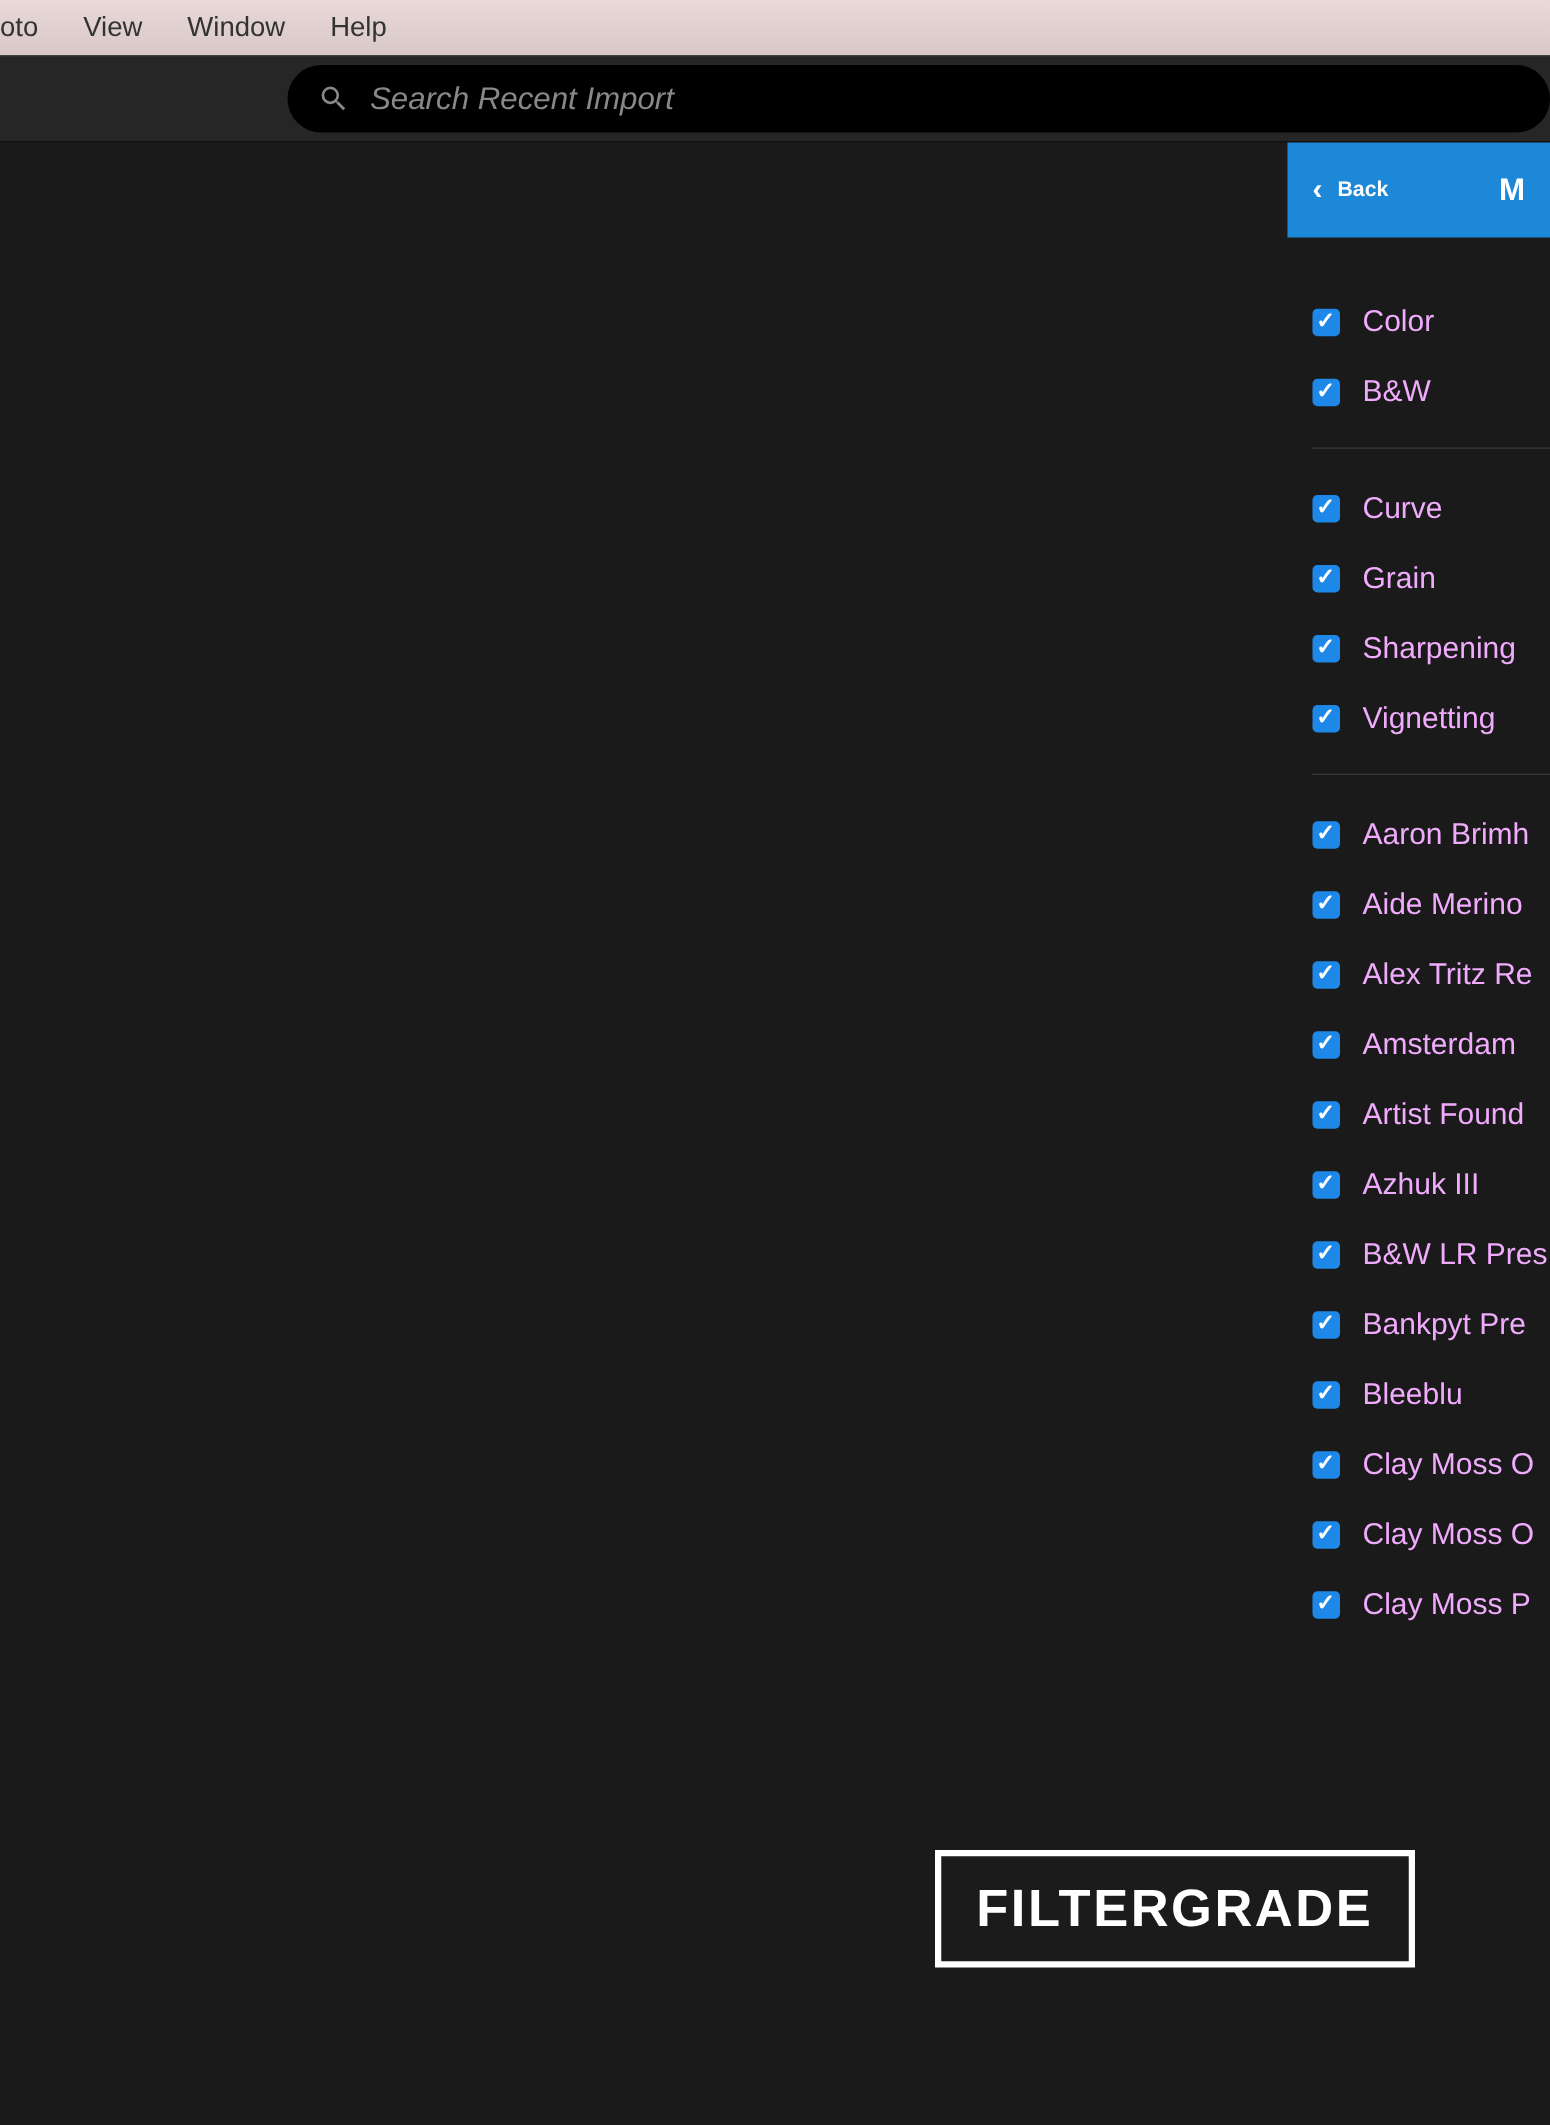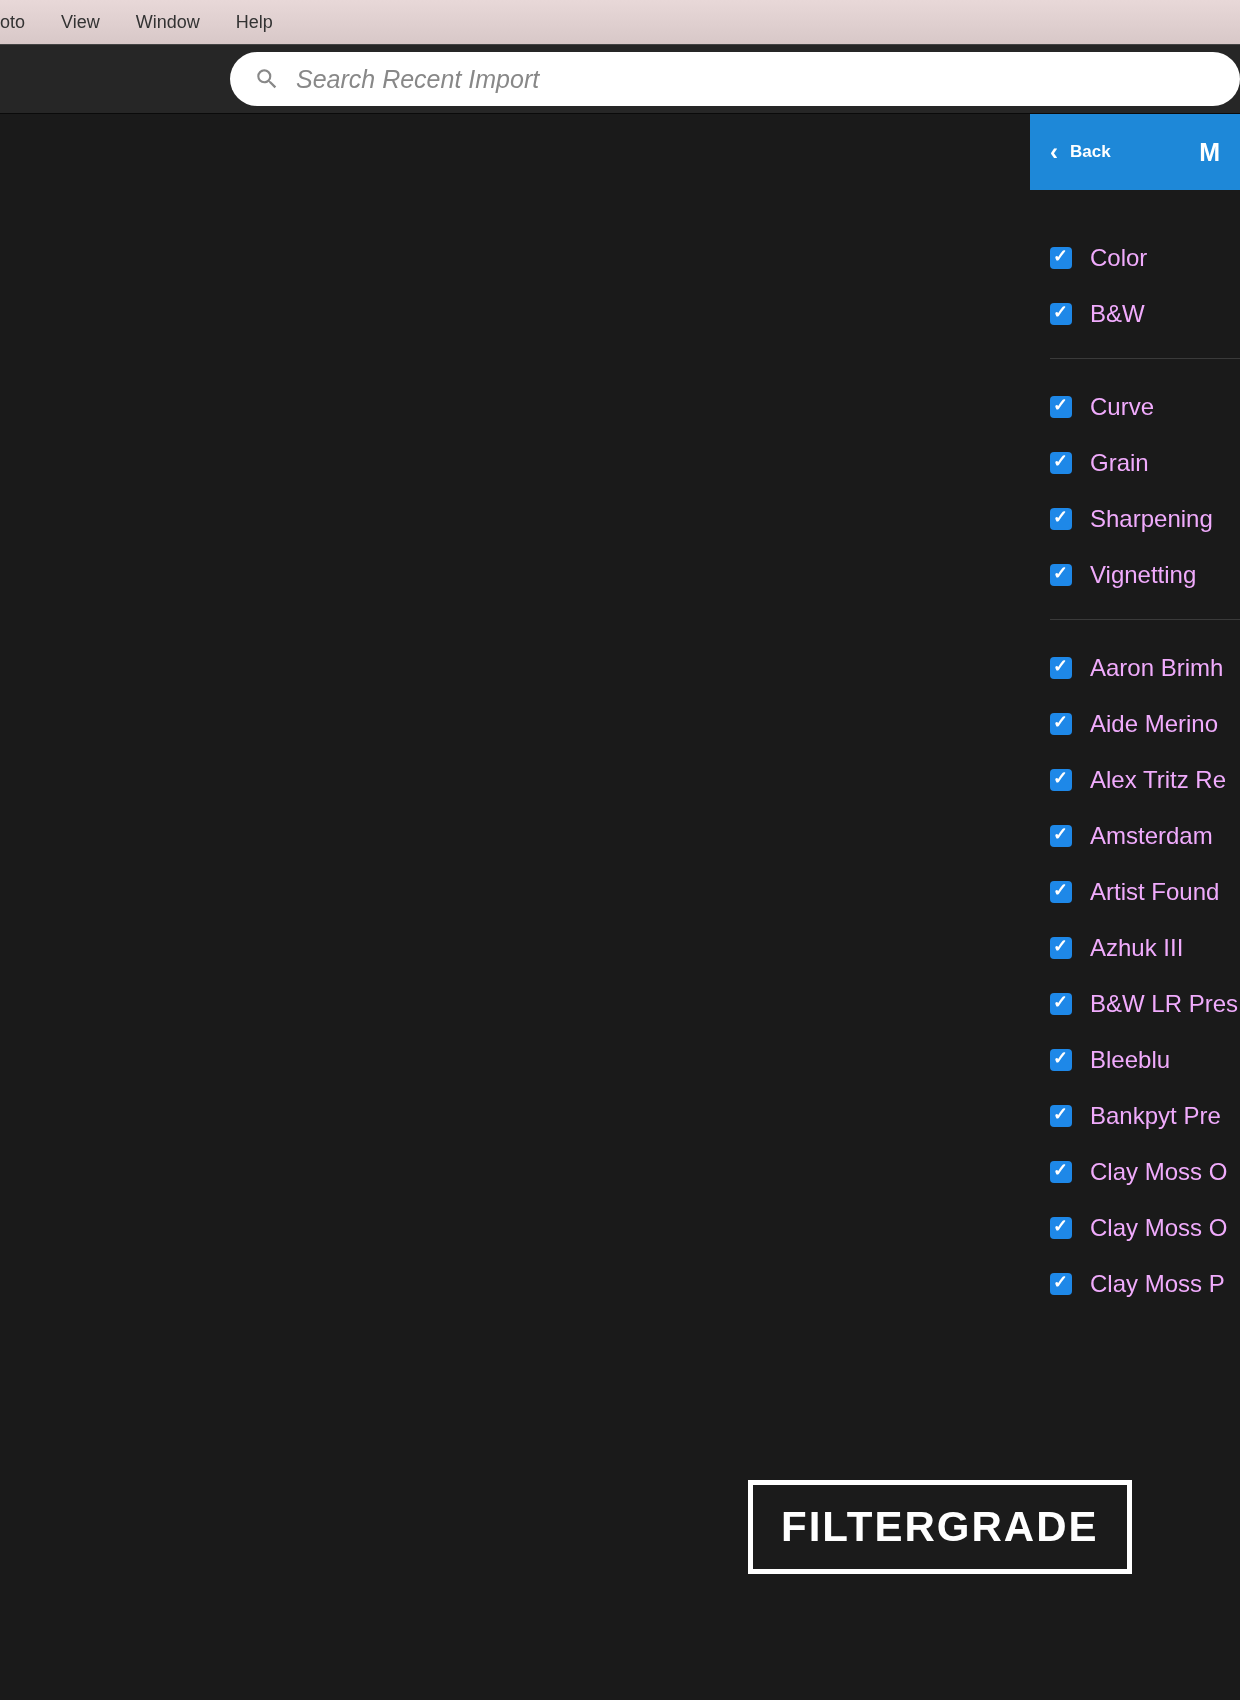--- a/index.html
+++ b/index.html
@@ -14,21 +14,21 @@
     
     
     .menu-bar {
       height: 44px;
       background: linear-gradient(to bottom, #e8d8d8, #d8c8c8);
       display: flex;
       align-items: center;
       padding-left: 0;
       gap: 0;
       color: #333;
-      font-size: 18px;
+      font-size: 22px;
     }
     .menu-item {
       padding: 0 18px;
       height: 100%;
       display: flex;
       align-items: center;
       cursor: pointer;
     }
     .menu-item:first-child { padding-left: 0; padding-right: 18px; }
     
@@ -36,21 +36,21 @@
     .search-area {
       height: 70px;
       background: #262626;
       display: flex;
       align-items: center;
       padding-left: 230px;
       border-top: 1px solid #444;
       border-bottom: 1px solid #0a0a0a;
     }
     .search-box {
-      background: #ffffff;
+      background: #000000;
       border-radius: 28px;
       height: 54px;
       flex: 1;
       display: flex;
       align-items: center;
       padding-left: 24px;
       gap: 16px;
     }
     .search-icon-svg {
       width: 26px;
@@ -292,25 +292,25 @@
           <div class="preset-item">
             <div class="checkbox"></div>
             <span class="preset-label">Azhuk III</span>
           </div>
           <div class="preset-item">
             <div class="checkbox"></div>
             <span class="preset-label">B&amp;W LR Pres</span>
           </div>
           <div class="preset-item">
             <div class="checkbox"></div>
+            <span class="preset-label">Bankpyt Pre</span>
+          </div>
+          <div class="preset-item">
+            <div class="checkbox"></div>
             <span class="preset-label">Bleeblu</span>
-          </div>
-          <div class="preset-item">
-            <div class="checkbox"></div>
-            <span class="preset-label">Bankpyt Pre</span>
           </div>
           <div class="preset-item">
             <div class="checkbox"></div>
             <span class="preset-label">Clay Moss O</span>
           </div>
           <div class="preset-item">
             <div class="checkbox"></div>
             <span class="preset-label">Clay Moss O</span>
           </div>
           <div class="preset-item">

